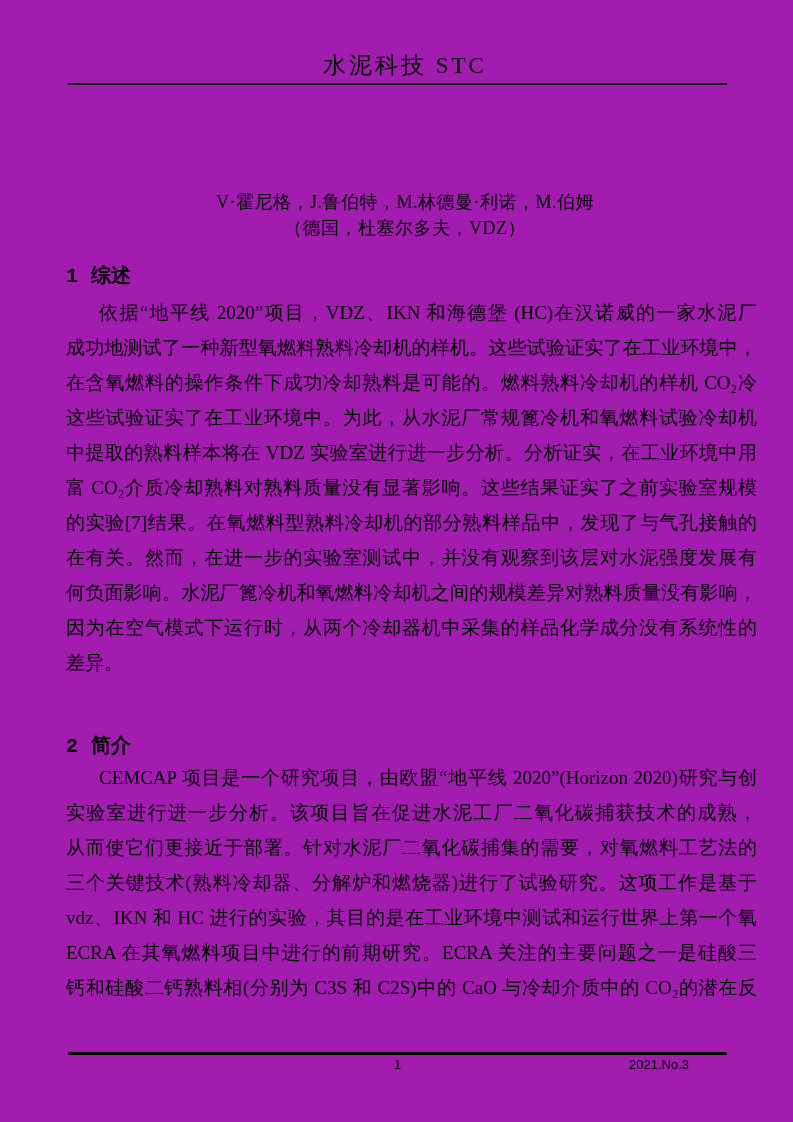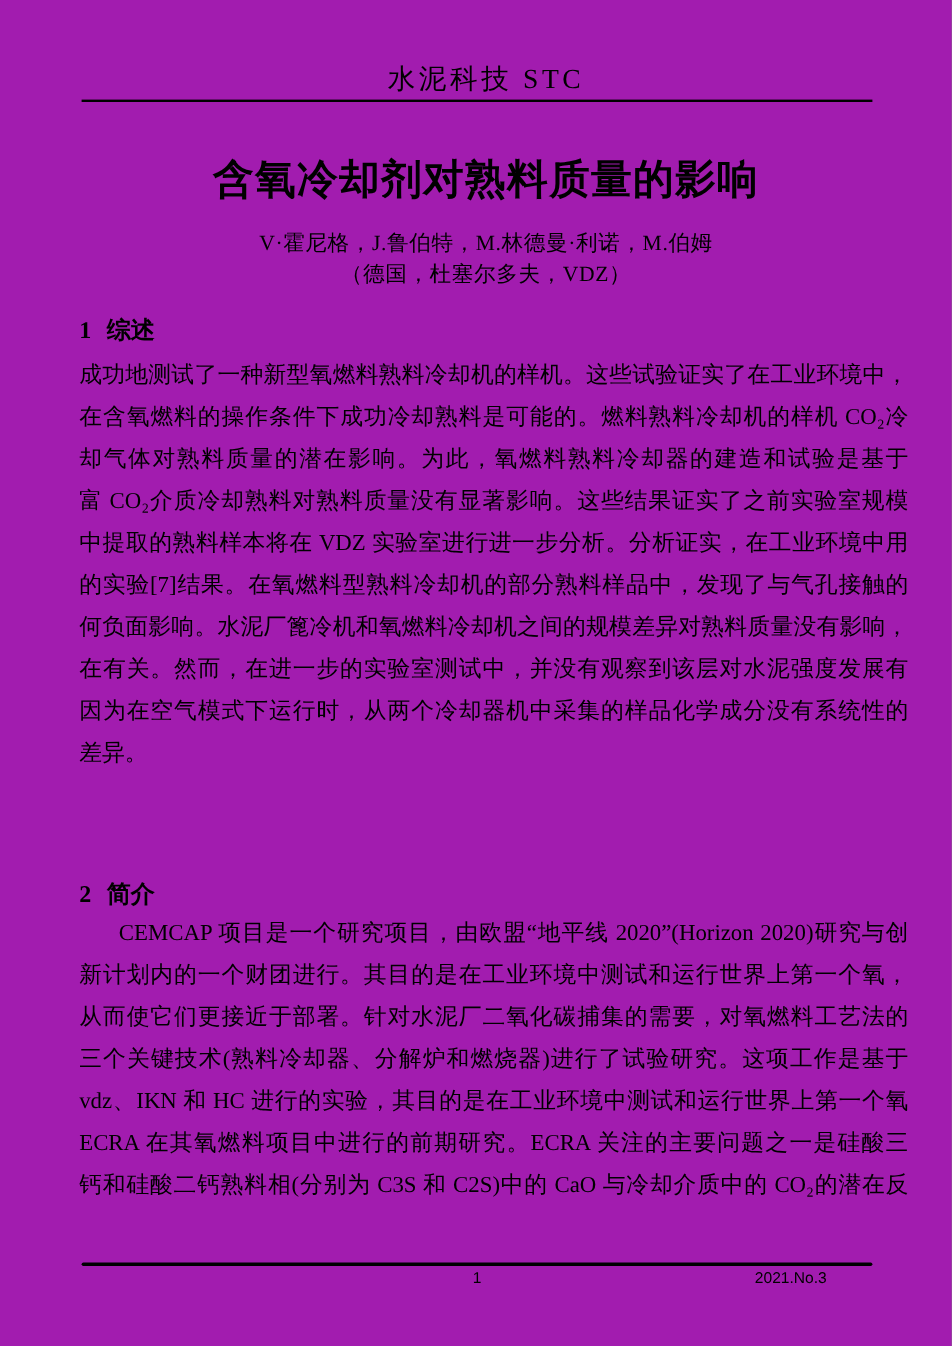--- a/index.html
+++ b/index.html
@@ -54,21 +54,21 @@
   .affiliation {
     top: 216px;
     font-size: 18px;
     letter-spacing: 0.5px;
   }
   .section-heading {
     position: absolute;
     left: 66px;
     font-size: 20px;
     font-weight: bold;
-    font-family: Liberation Serif, serif;
+    font-family: Liberation Mono, monospace;
   }
   .section-heading .num {
     display: inline-block;
     margin-right: 13px;
   }
   .heading-1 { top: 262px; }
   .heading-2 { top: 732px; }
   .para {
     position: absolute;
     left: 66px;
@@ -118,48 +118,48 @@
   }
 </style>
 </head>
 <body>
 
 <div class="page">
 
   <div class="centered journal-title">水泥科技 STC</div>
   <div class="header-rule"></div>
 
-  <div class="centered article-title">含氧冷却剂对熟料质量的影响</div>
   <div class="centered affiliation">（德国，杜塞尔多夫，VDZ）</div>
   <div class="centered byline">V·霍尼格，J.鲁伯特，M.林德曼·利诺，M.伯姆</div>
 
   <div class="section-heading heading-1">
     <span class="num">1</span><span>综述</span>
   </div>
 
   <div class="para para-1">
+    <div class="line indent">依据“地平线 2020”项目，VDZ、IKN 和海德堡 (HC)在汉诺威的一家水泥厂</div>
     <div class="line">成功地测试了一种新型氧燃料熟料冷却机的样机。这些试验证实了在工业环境中，</div>
     <div class="line">在含氧燃料的操作条件下成功冷却熟料是可能的。燃料熟料冷却机的样机 CO₂冷</div>
-    <div class="line">却气体对熟料质量的潜在影响。为此，氧燃料熟料冷却器的建造和试验是基于</div>
+    <div class="line">这些试验证实了在工业环境中。为此，从水泥厂常规篦冷机和氧燃料试验冷却机</div>
+    <div class="line">中提取的熟料样本将在 VDZ 实验室进行进一步分析。分析证实，在工业环境中用</div>
     <div class="line">富 CO₂介质冷却熟料对熟料质量没有显著影响。这些结果证实了之前实验室规模</div>
-    <div class="line">中提取的熟料样本将在 VDZ 实验室进行进一步分析。分析证实，在工业环境中用</div>
     <div class="line">的实验[7]结果。在氧燃料型熟料冷却机的部分熟料样品中，发现了与气孔接触的</div>
+    <div class="line">在有关。然而，在进一步的实验室测试中，并没有观察到该层对水泥强度发展有</div>
     <div class="line">何负面影响。水泥厂篦冷机和氧燃料冷却机之间的规模差异对熟料质量没有影响，</div>
-    <div class="line">在有关。然而，在进一步的实验室测试中，并没有观察到该层对水泥强度发展有</div>
     <div class="line">因为在空气模式下运行时，从两个冷却器机中采集的样品化学成分没有系统性的</div>
     <div class="line para-end">差异。</div>
   </div>
 
   <div class="section-heading heading-2">
     <span class="num">2</span><span>简介</span>
   </div>
 
   <div class="para para-2">
     <div class="line indent">CEMCAP 项目是一个研究项目，由欧盟“地平线 2020”(Horizon 2020)研究与创</div>
-    <div class="line">新计划内的一个财团进行。其目的是在工业环境中测试和运行世界上第一个氧，</div>
+    <div class="line">实验室进行进一步分析。该项目旨在促进水泥工厂二氧化碳捕获技术的成熟，</div>
     <div class="line">从而使它们更接近于部署。针对水泥厂二氧化碳捕集的需要，对氧燃料工艺法的</div>
     <div class="line">三个关键技术(熟料冷却器、分解炉和燃烧器)进行了试验研究。这项工作是基于</div>
     <div class="line">vdz、IKN 和 HC 进行的实验，其目的是在工业环境中测试和运行世界上第一个氧</div>
     <div class="line">ECRA 在其氧燃料项目中进行的前期研究。ECRA 关注的主要问题之一是硅酸三</div>
     <div class="line">钙和硅酸二钙熟料相(分别为 C3S 和 C2S)中的 CaO 与冷却介质中的 CO₂的潜在反</div>
   </div>
 
   <div class="footer-rule"></div>
   <div class="footer-bar">
     <span class="footer-page-num">1</span>

